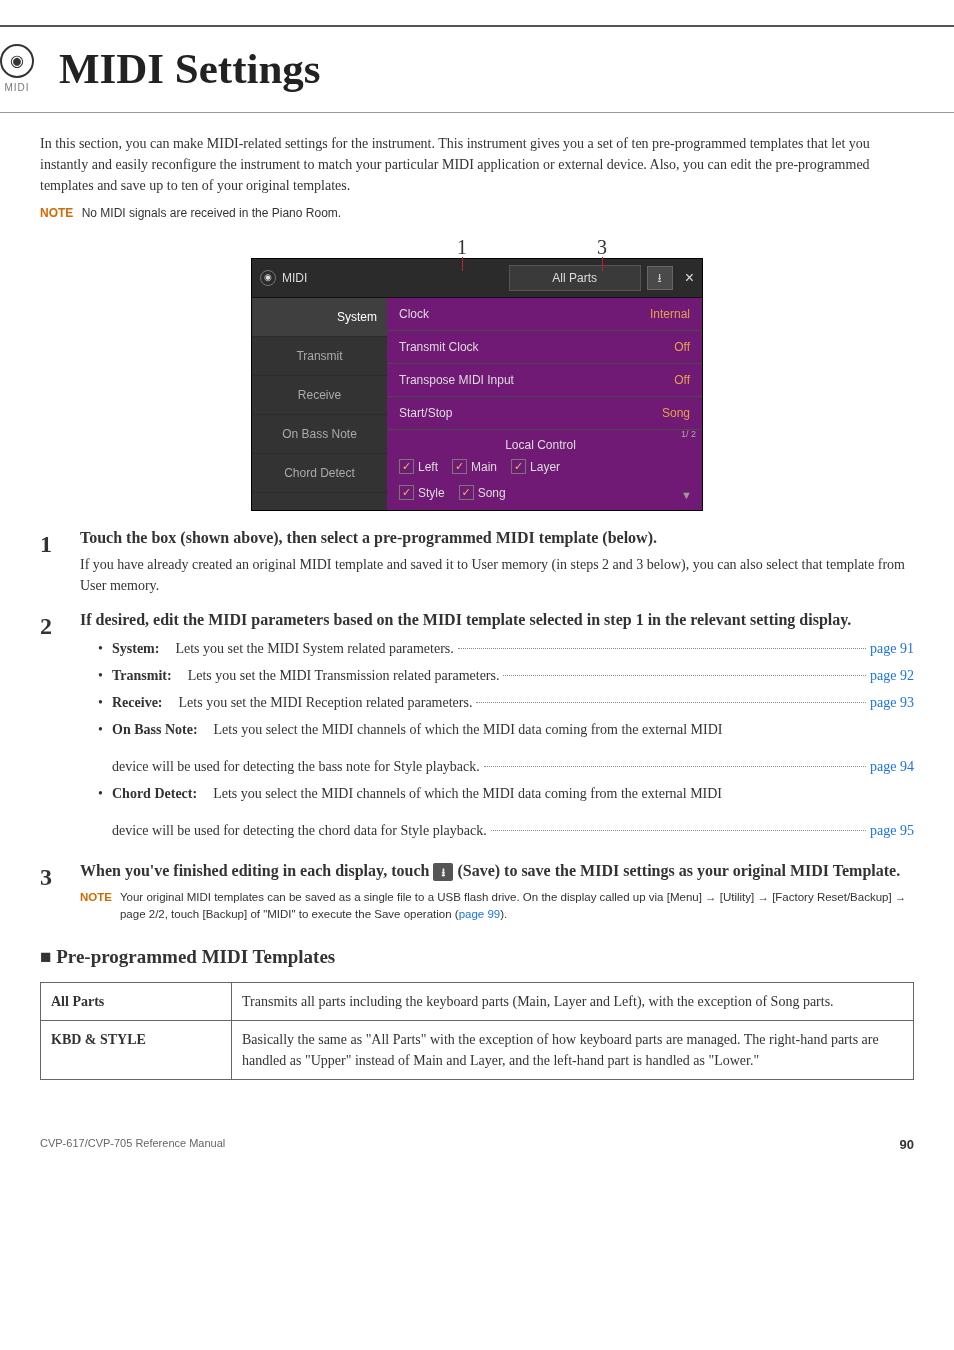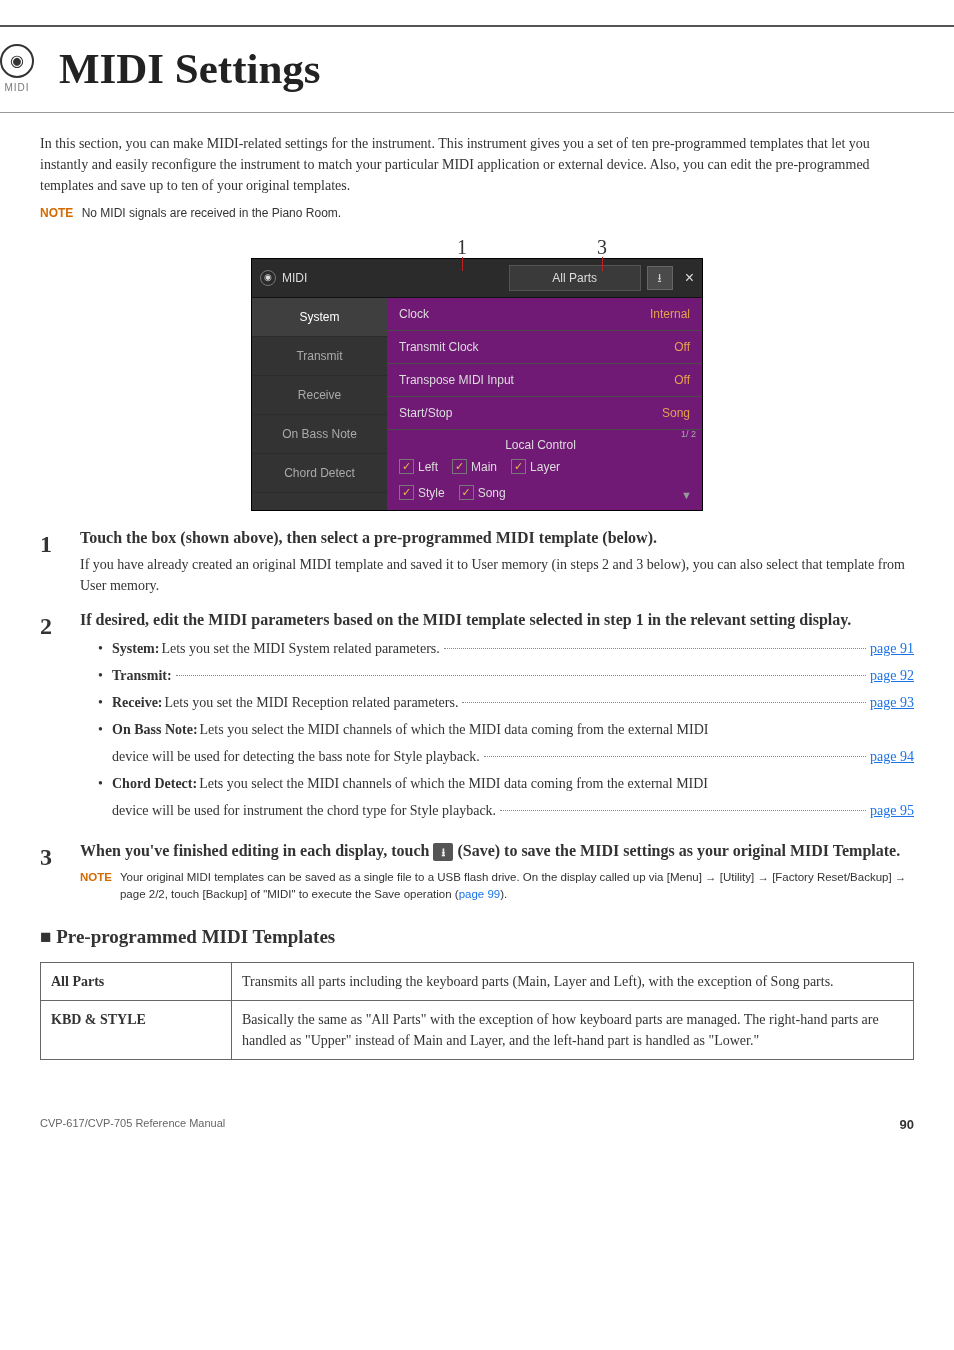--- a/index.html
+++ b/index.html
@@ -113,21 +113,21 @@
       align-items: center; justify-content: center;
       font-size: 12px; color: #ccc;
     }
     .scr-close { font-size: 16px; margin-left: 6px; }
     .scr-body { display: flex; }
     .scr-side {
       width: 135px;
       background: #333;
     }
     .scr-side-item { padding: 10px 10px; color: #aaa; border-bottom: 1px solid #2c2c2c; }
-    .scr-side-item.sel { background: #3f3f3f; color: #fff; }
+    .scr-side-item.sel { background: #3f3f3f; color: #fff; text-align: right; }
     .scr-main { flex: 1; background: #701a75; position: relative; }
     .scr-row {
       display: flex; justify-content: space-between;
       padding: 7px 12px; border-bottom: 1px solid #4a4a4a;
     }
     .scr-row .k { color: #ddd; }
     .scr-row .v { color: #e6a04e; }
     .scr-sub-label { padding: 6px 20px 0 12px; color: #ddd; }
     .scr-checks { padding: 4px 12px 8px 12px; display: flex; flex-wrap: wrap; gap: 14px; }
     .chk { display: inline-flex; align-items: center; gap: 4px; color: #ddd; }
@@ -155,30 +155,30 @@
       flex-shrink: 0;
     }
     .step-body { flex: 1; }
     .step-head { font-weight: bold; font-size: 16px; margin-bottom: 4px; }
     .step-sub { font-size: 14px; }
     .bullets { margin: 6px 0 0 0; padding-left: 18px; }
     .bullets li { margin: 6px 0; list-style: none; position: relative; padding-left: 14px; }
     .bullets li::before { content: "•"; position: absolute; left: 0; }
     .entry-line { display: flex; align-items: baseline; }
     .entry-label { flex-shrink: 0; font-weight: bold; }
-    .entry-desc { flex-shrink: 0; margin-left: 2px; }
+    .entry-desc { flex-shrink: 0; margin-left: 16px; }
     .dots {
       flex: 1;
       border-bottom: 1px dotted #888;
       margin: 0 4px;
       position: relative;
       top: -4px;
     }
-    .page-link { color: #1a73e8; flex-shrink: 0; text-decoration: underline; }
-    .entry-cont { margin-top: 6px; display: flex; align-items: baseline; }
+    .page-link { color: #1a73e8; flex-shrink: 0; }
+    .entry-cont { margin-top: 16px; display: flex; align-items: baseline; }
 
     .save-icon-inline {
       display: inline-flex;
       width: 20px; height: 18px;
       background: #555;
       color: #eee;
       align-items: center; justify-content: center;
       font-size: 11px;
       vertical-align: middle;
       border-radius: 2px;
@@ -338,20 +338,21 @@
             <div class="entry-line">
               <span class="entry-label">System:</span>
               <span class="entry-desc"> Lets you set the MIDI System related parameters.</span>
               <span class="dots"></span>
               <span class="page-link">page 91</span>
             </div>
           </li>
           <li>
             <div class="entry-line">
               <span class="entry-label">Transmit:</span>
+              <span class="entry-desc"> Lets you set the MIDI Transmission related parameters.</span>
               <span class="dots"></span>
               <span class="page-link">page 92</span>
             </div>
           </li>
           <li>
             <div class="entry-line">
               <span class="entry-label">Receive:</span>
               <span class="entry-desc"> Lets you set the MIDI Reception related parameters.</span>
               <span class="dots"></span>
               <span class="page-link">page 93</span>
@@ -367,21 +368,21 @@
               <span class="dots"></span>
               <span class="page-link">page 94</span>
             </div>
           </li>
           <li>
             <div class="entry-line">
               <span class="entry-label">Chord Detect:</span>
               <span class="entry-desc"> Lets you select the MIDI channels of which the MIDI data coming from the external MIDI</span>
             </div>
             <div class="entry-cont">
-              <span>device will be used for instrument the chord type for Style playback.</span>
+              <span>device will be used for detecting the chord data for Style playback.</span>
               <span class="dots"></span>
               <span class="page-link">page 95</span>
             </div>
           </li>
         </ul>
       </div>
     </div>
 
     <div class="step">
       <div class="step-num">3</div>

